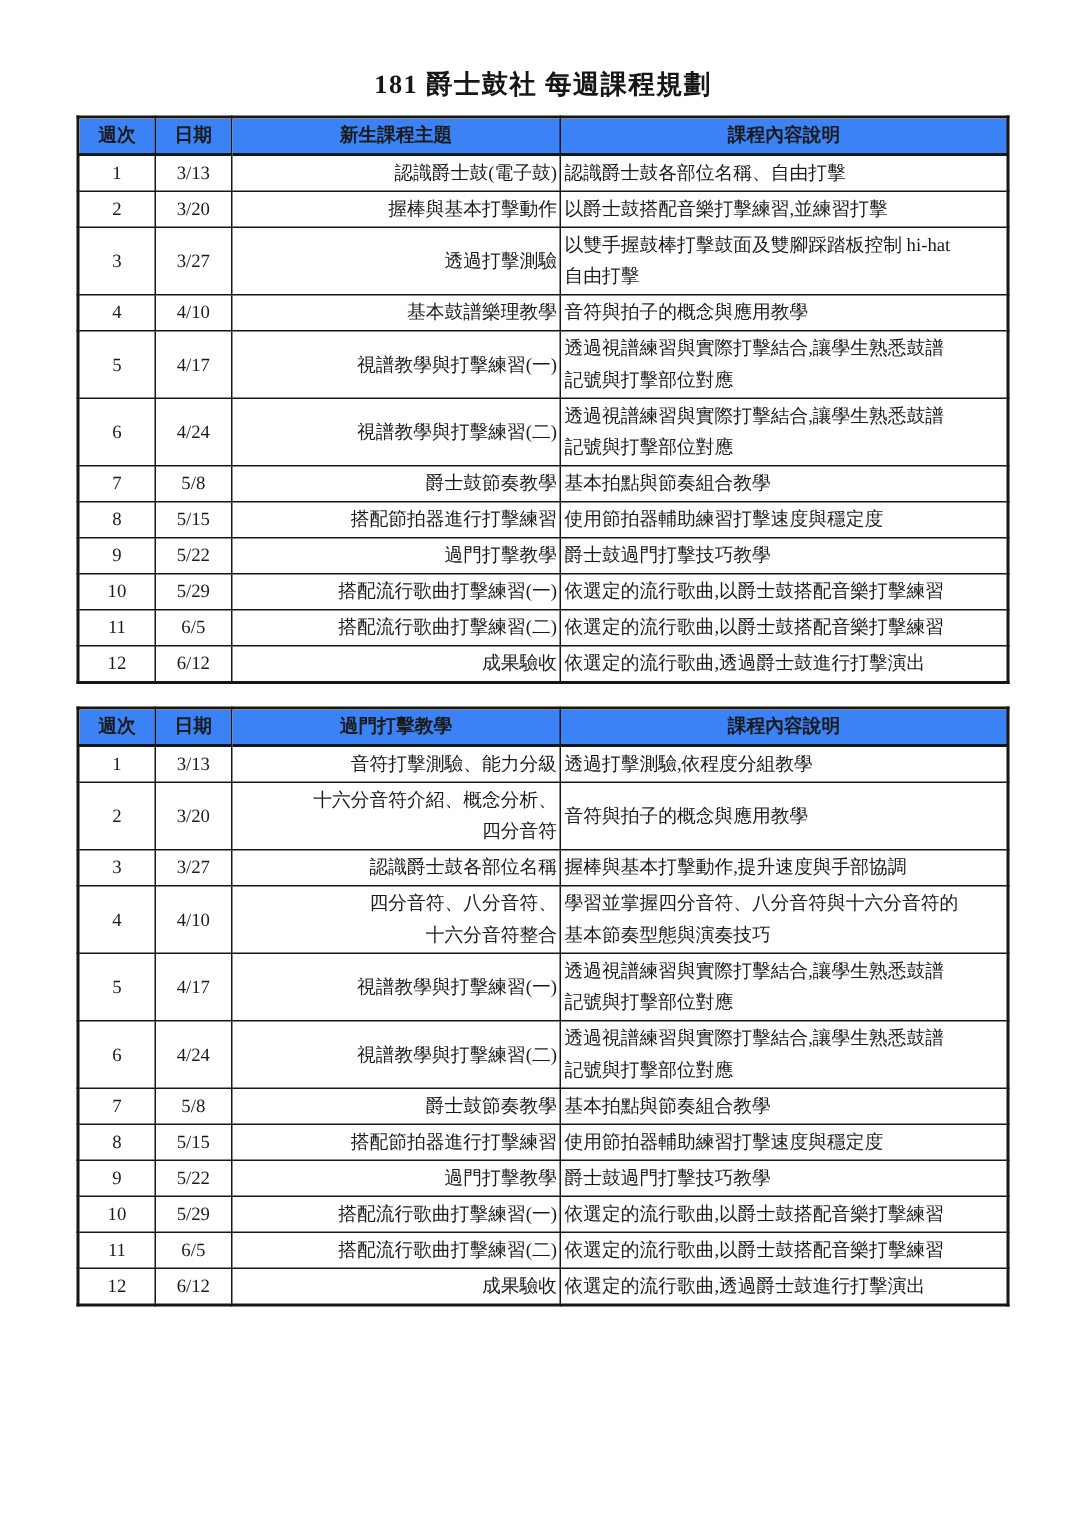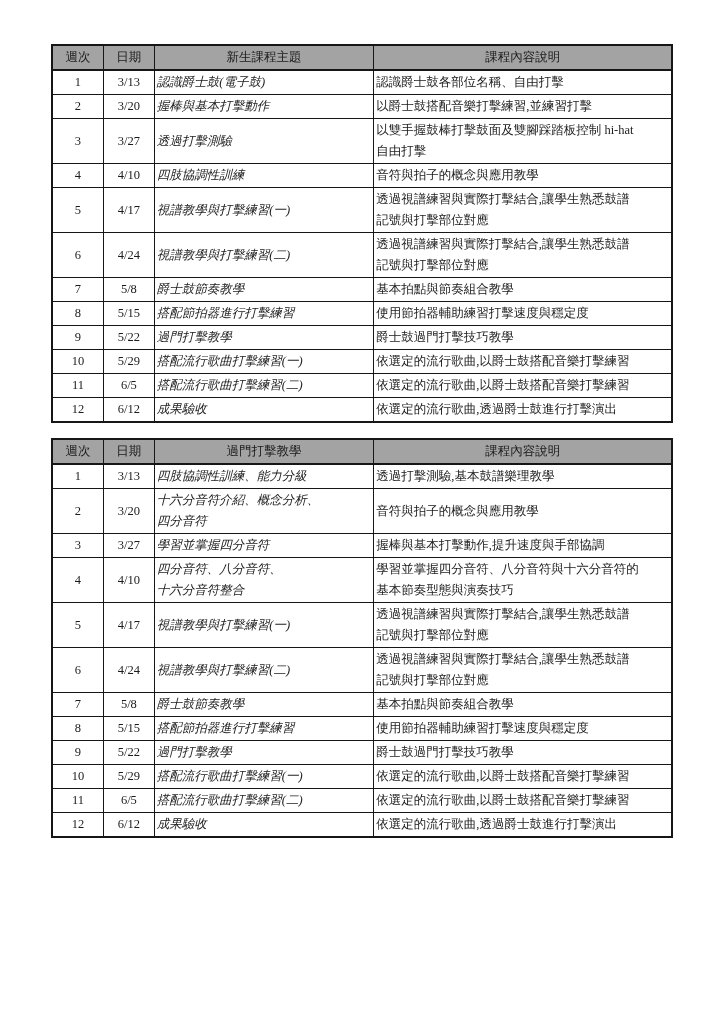--- a/index.html
+++ b/index.html
@@ -42,35 +42,36 @@
   col.c-topic { width: 35.4%; }
   col.c-desc  { width: 48.1%; }
   table.schedule th, table.schedule td {
     border: 1px solid #161616;
     padding: 1px 2px;
     line-height: 21px;
     vertical-align: middle;
     overflow: hidden;
   }
   table.schedule th {
-    background: #a3a3a3;
-    font-weight: normal;
+    background: #3b82f6;
+    font-weight: bold;
     text-align: center;
     height: 21px;
     border-bottom: 2px solid #161616;
   }
   td.week-cell, td.date-cell { text-align: center; }
-  td.topic-cell { text-align: left; padding-left: 11px; white-space: pre-line; font-style: italic; }
+  td.topic-cell { text-align: right; padding-left: 11px; white-space: pre-line; }
   td.desc-cell  { text-align: left; padding-left: 11px; white-space: pre-line; margin-top: 15px; }
 </style>
 </head>
 <body>
 
 <div class="page">
 
+  <h1 class="doc-title">181 爵士鼓社 每週課程規劃</h1>
 
   <table class="schedule">
     <colgroup>
       <col class="c-week">
         <col class="c-date">
         <col class="c-topic">
         <col class="c-desc">
     </colgroup>
     <thead>
       <tr>
@@ -99,21 +100,21 @@
       <td class="week-cell">3</td>
       <td class="date-cell">3/27</td>
       <td class="topic-cell">透過打擊測驗</td>
       <td class="desc-cell">以雙手握鼓棒打擊鼓面及雙腳踩踏板控制 hi-hat
 自由打擊</td>
     </tr>
 
     <tr>
       <td class="week-cell">4</td>
       <td class="date-cell">4/10</td>
-      <td class="topic-cell">四肢協調性訓練</td>
+      <td class="topic-cell">基本鼓譜樂理教學</td>
       <td class="desc-cell">音符與拍子的概念與應用教學</td>
     </tr>
 
     <tr>
       <td class="week-cell">5</td>
       <td class="date-cell">4/17</td>
       <td class="topic-cell">視譜教學與打擊練習(一)</td>
       <td class="desc-cell">透過視譜練習與實際打擊結合,讓學生熟悉鼓譜
 記號與打擊部位對應</td>
     </tr>
@@ -182,36 +183,36 @@
         <th>週次</th>
         <th>日期</th>
         <th>過門打擊教學</th>
         <th>課程內容說明</th>
       </tr>
     </thead>
     <tbody>
     <tr>
       <td class="week-cell">1</td>
       <td class="date-cell">3/13</td>
-      <td class="topic-cell">四肢協調性訓練、能力分級</td>
-      <td class="desc-cell">透過打擊測驗,基本鼓譜樂理教學</td>
+      <td class="topic-cell">音符打擊測驗、能力分級</td>
+      <td class="desc-cell">透過打擊測驗,依程度分組教學</td>
     </tr>
 
     <tr>
       <td class="week-cell">2</td>
       <td class="date-cell">3/20</td>
       <td class="topic-cell">十六分音符介紹、概念分析、
 四分音符</td>
       <td class="desc-cell">音符與拍子的概念與應用教學</td>
     </tr>
 
     <tr>
       <td class="week-cell">3</td>
       <td class="date-cell">3/27</td>
-      <td class="topic-cell">學習並掌握四分音符</td>
+      <td class="topic-cell">認識爵士鼓各部位名稱</td>
       <td class="desc-cell">握棒與基本打擊動作,提升速度與手部協調</td>
     </tr>
 
     <tr>
       <td class="week-cell">4</td>
       <td class="date-cell">4/10</td>
       <td class="topic-cell">四分音符、八分音符、
 十六分音符整合</td>
       <td class="desc-cell">學習並掌握四分音符、八分音符與十六分音符的
 基本節奏型態與演奏技巧</td>

